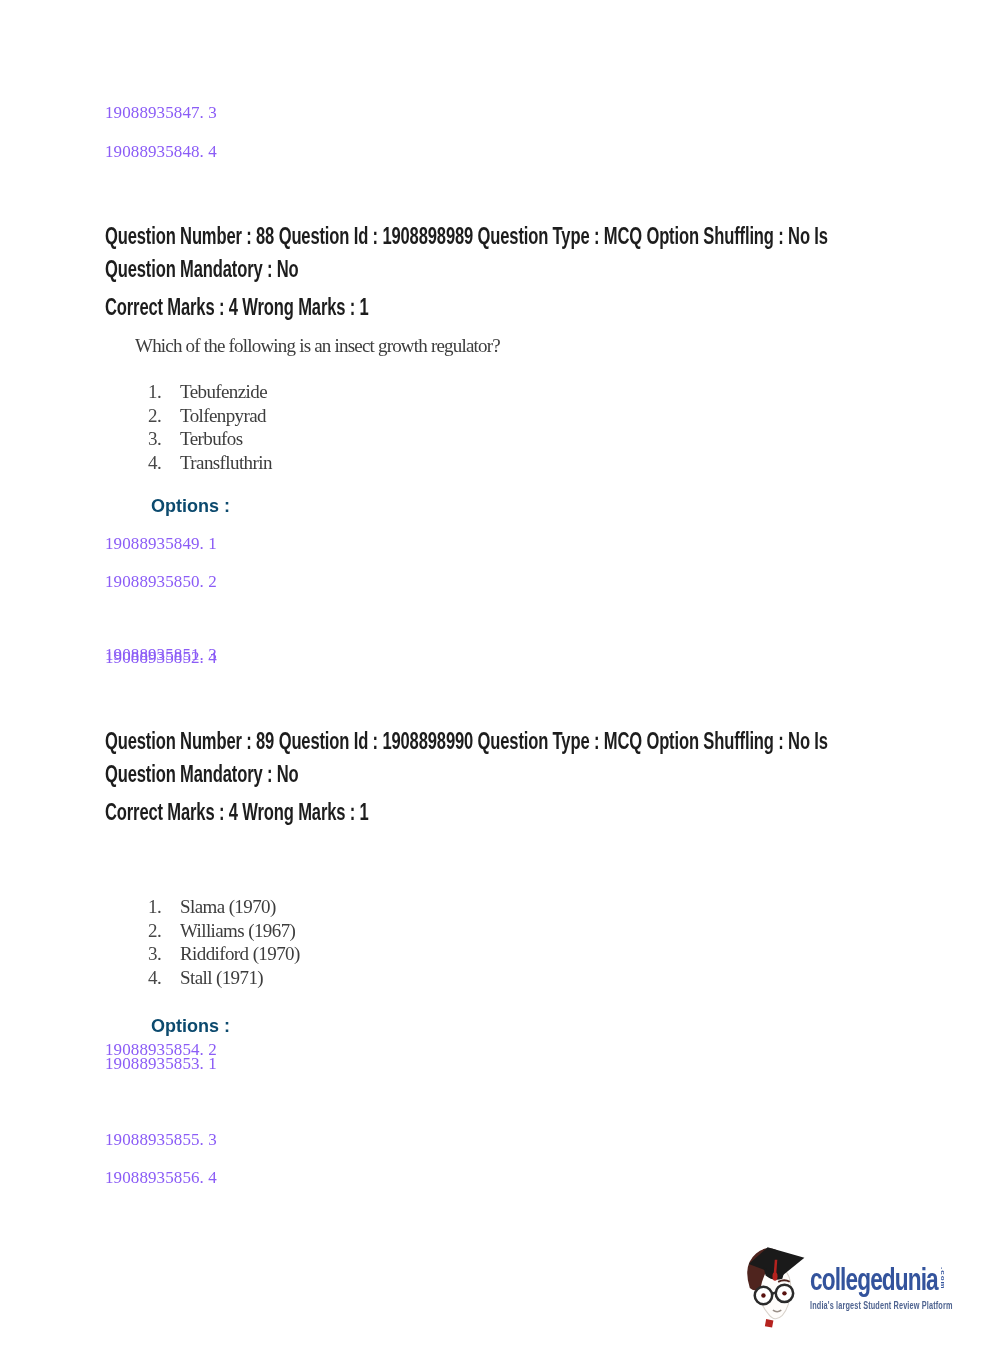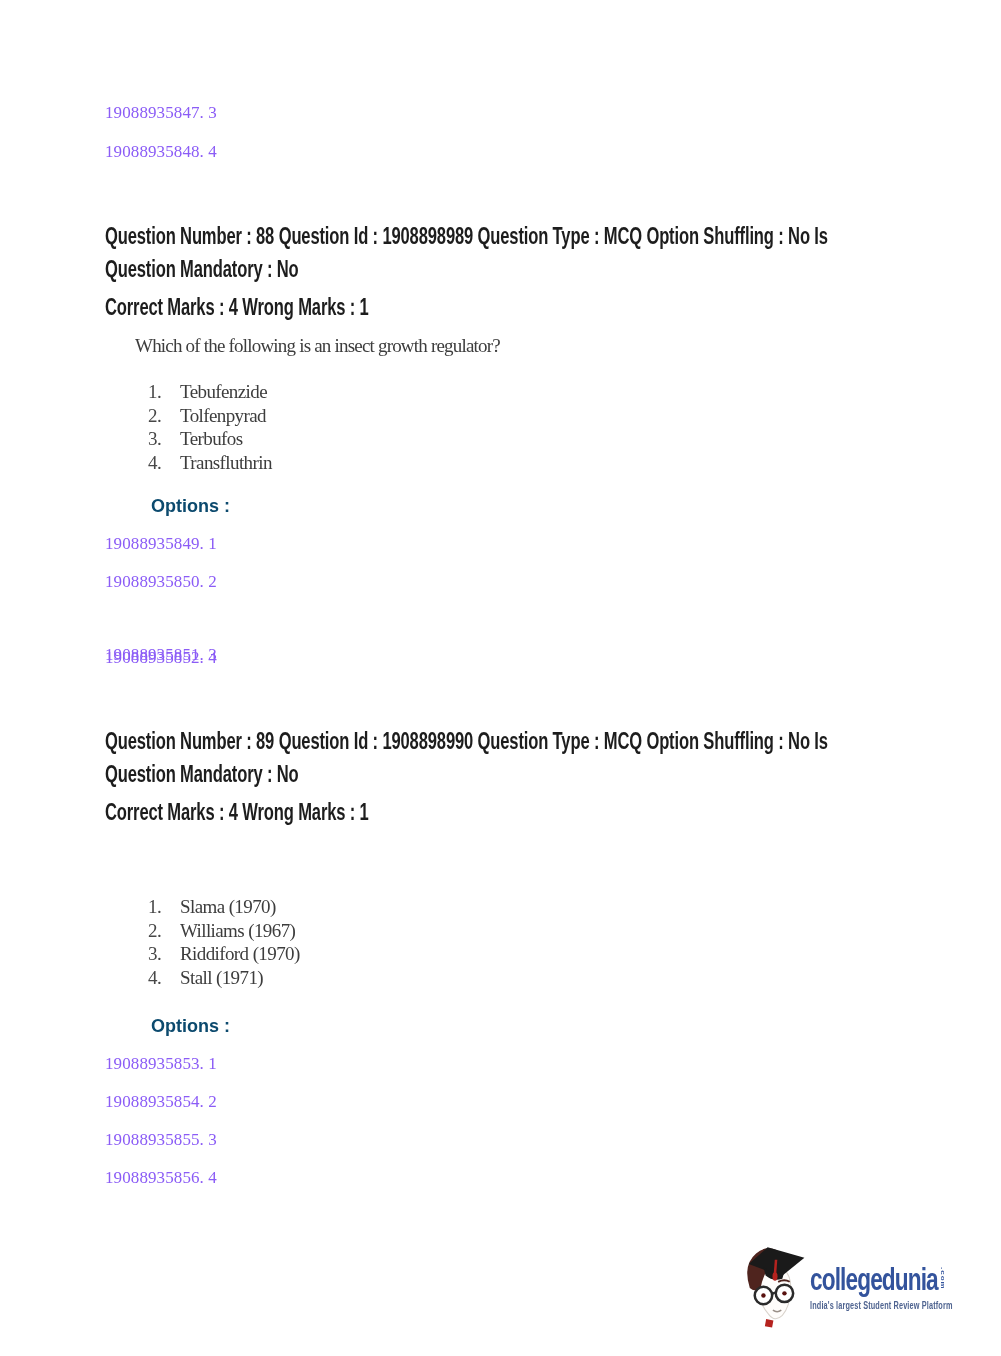--- a/index.html
+++ b/index.html
@@ -170,21 +170,21 @@
     </div>
     <div class="choice">
       <span class="choice-num">4.</span>
       <span class="choice-label">Stall (1971)</span>
     </div>
   </div>
 
   <div class="line options-label" style="top:1013px">Options :</div>
 
   <div class="line optline" style="top:1052px">19088935853. 1</div>
-  <div class="line optline" style="top:1090px">19088935854. 2</div>
+  <div class="line optline" style="top:1038px">19088935854. 2</div>
   <div class="line optline" style="top:1128px">19088935855. 3</div>
   <div class="line optline" style="top:1166px">19088935856. 4</div>
 
   <div class="footer">
     <svg class="mascot" width="66" height="84" viewBox="0 0 62 80">
 
       <path d="M14,38 Q13,22 30,20 Q47,23 46,44 Q45,60 38,68 Q31,75 25,67 Q15,56 14,38 Z" fill="#fffdfb" stroke="#d9d3cc" stroke-width="1"></path>
 
       <path d="M7,42 Q0,20 13,9 Q22,1 33,6 Q27,8 25,12 Q33,7 41,11 Q31,15 29,19 Q20,26 17,43 Q11,46 7,42 Z" fill="#4f241e"></path>
 

